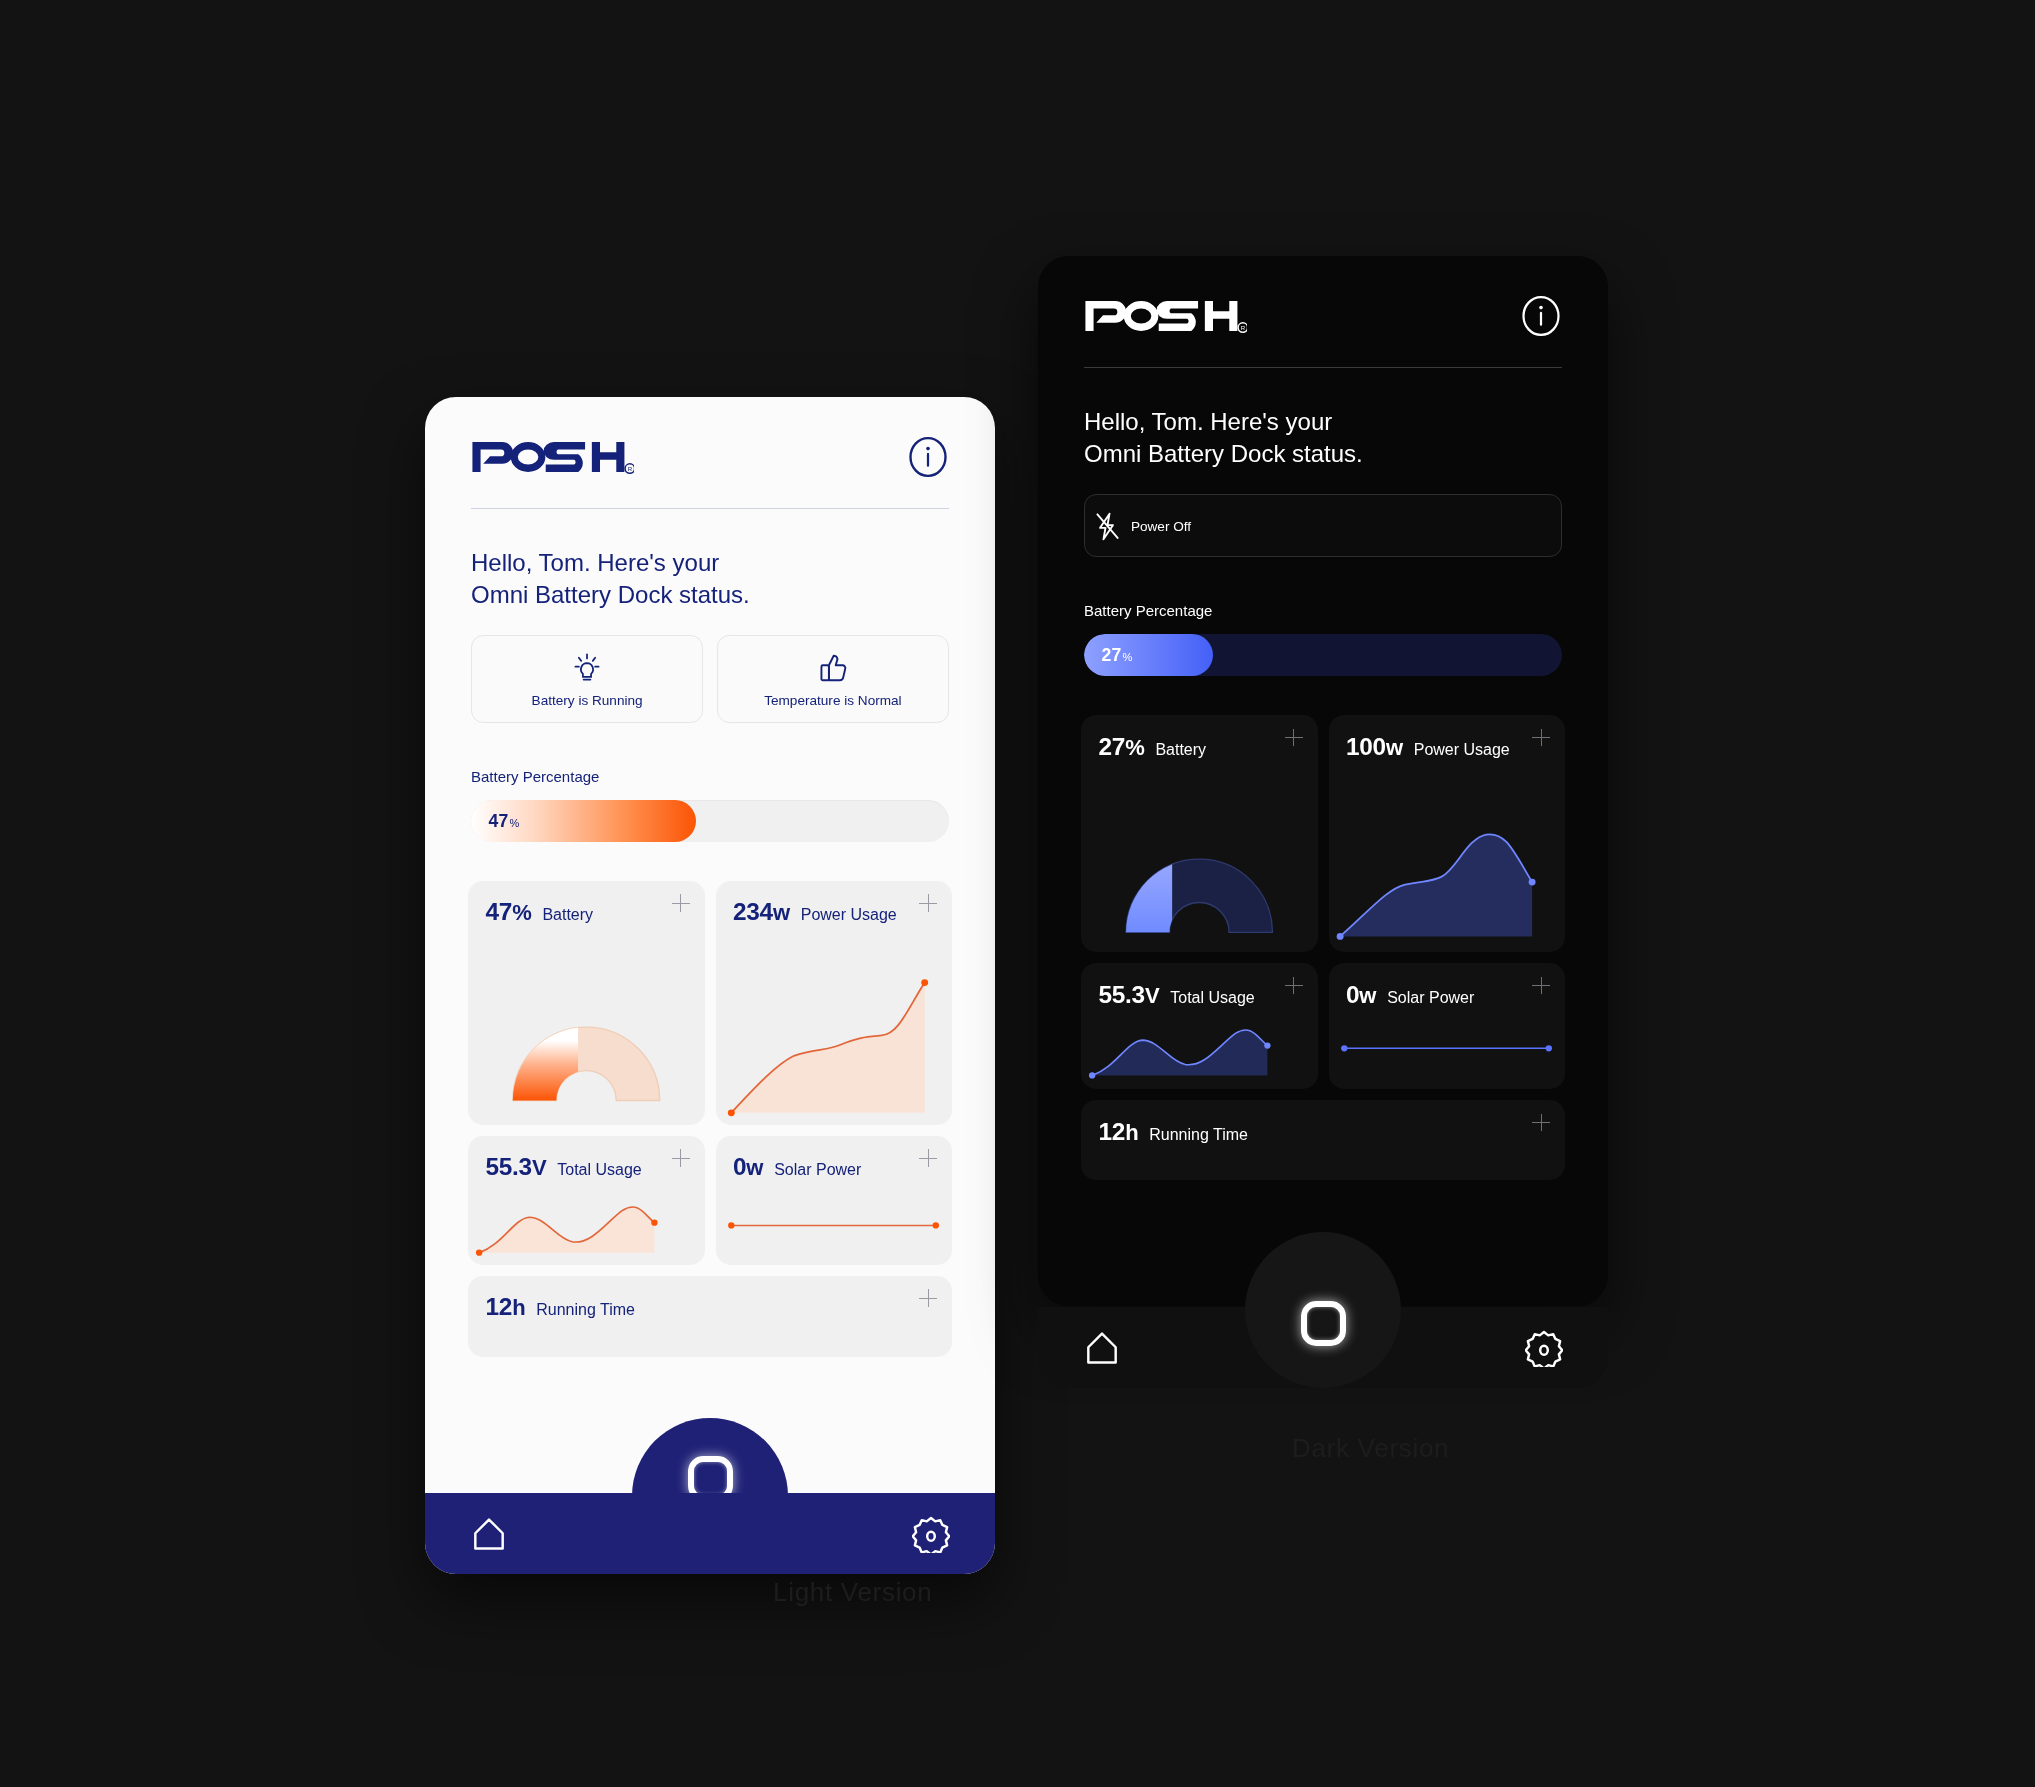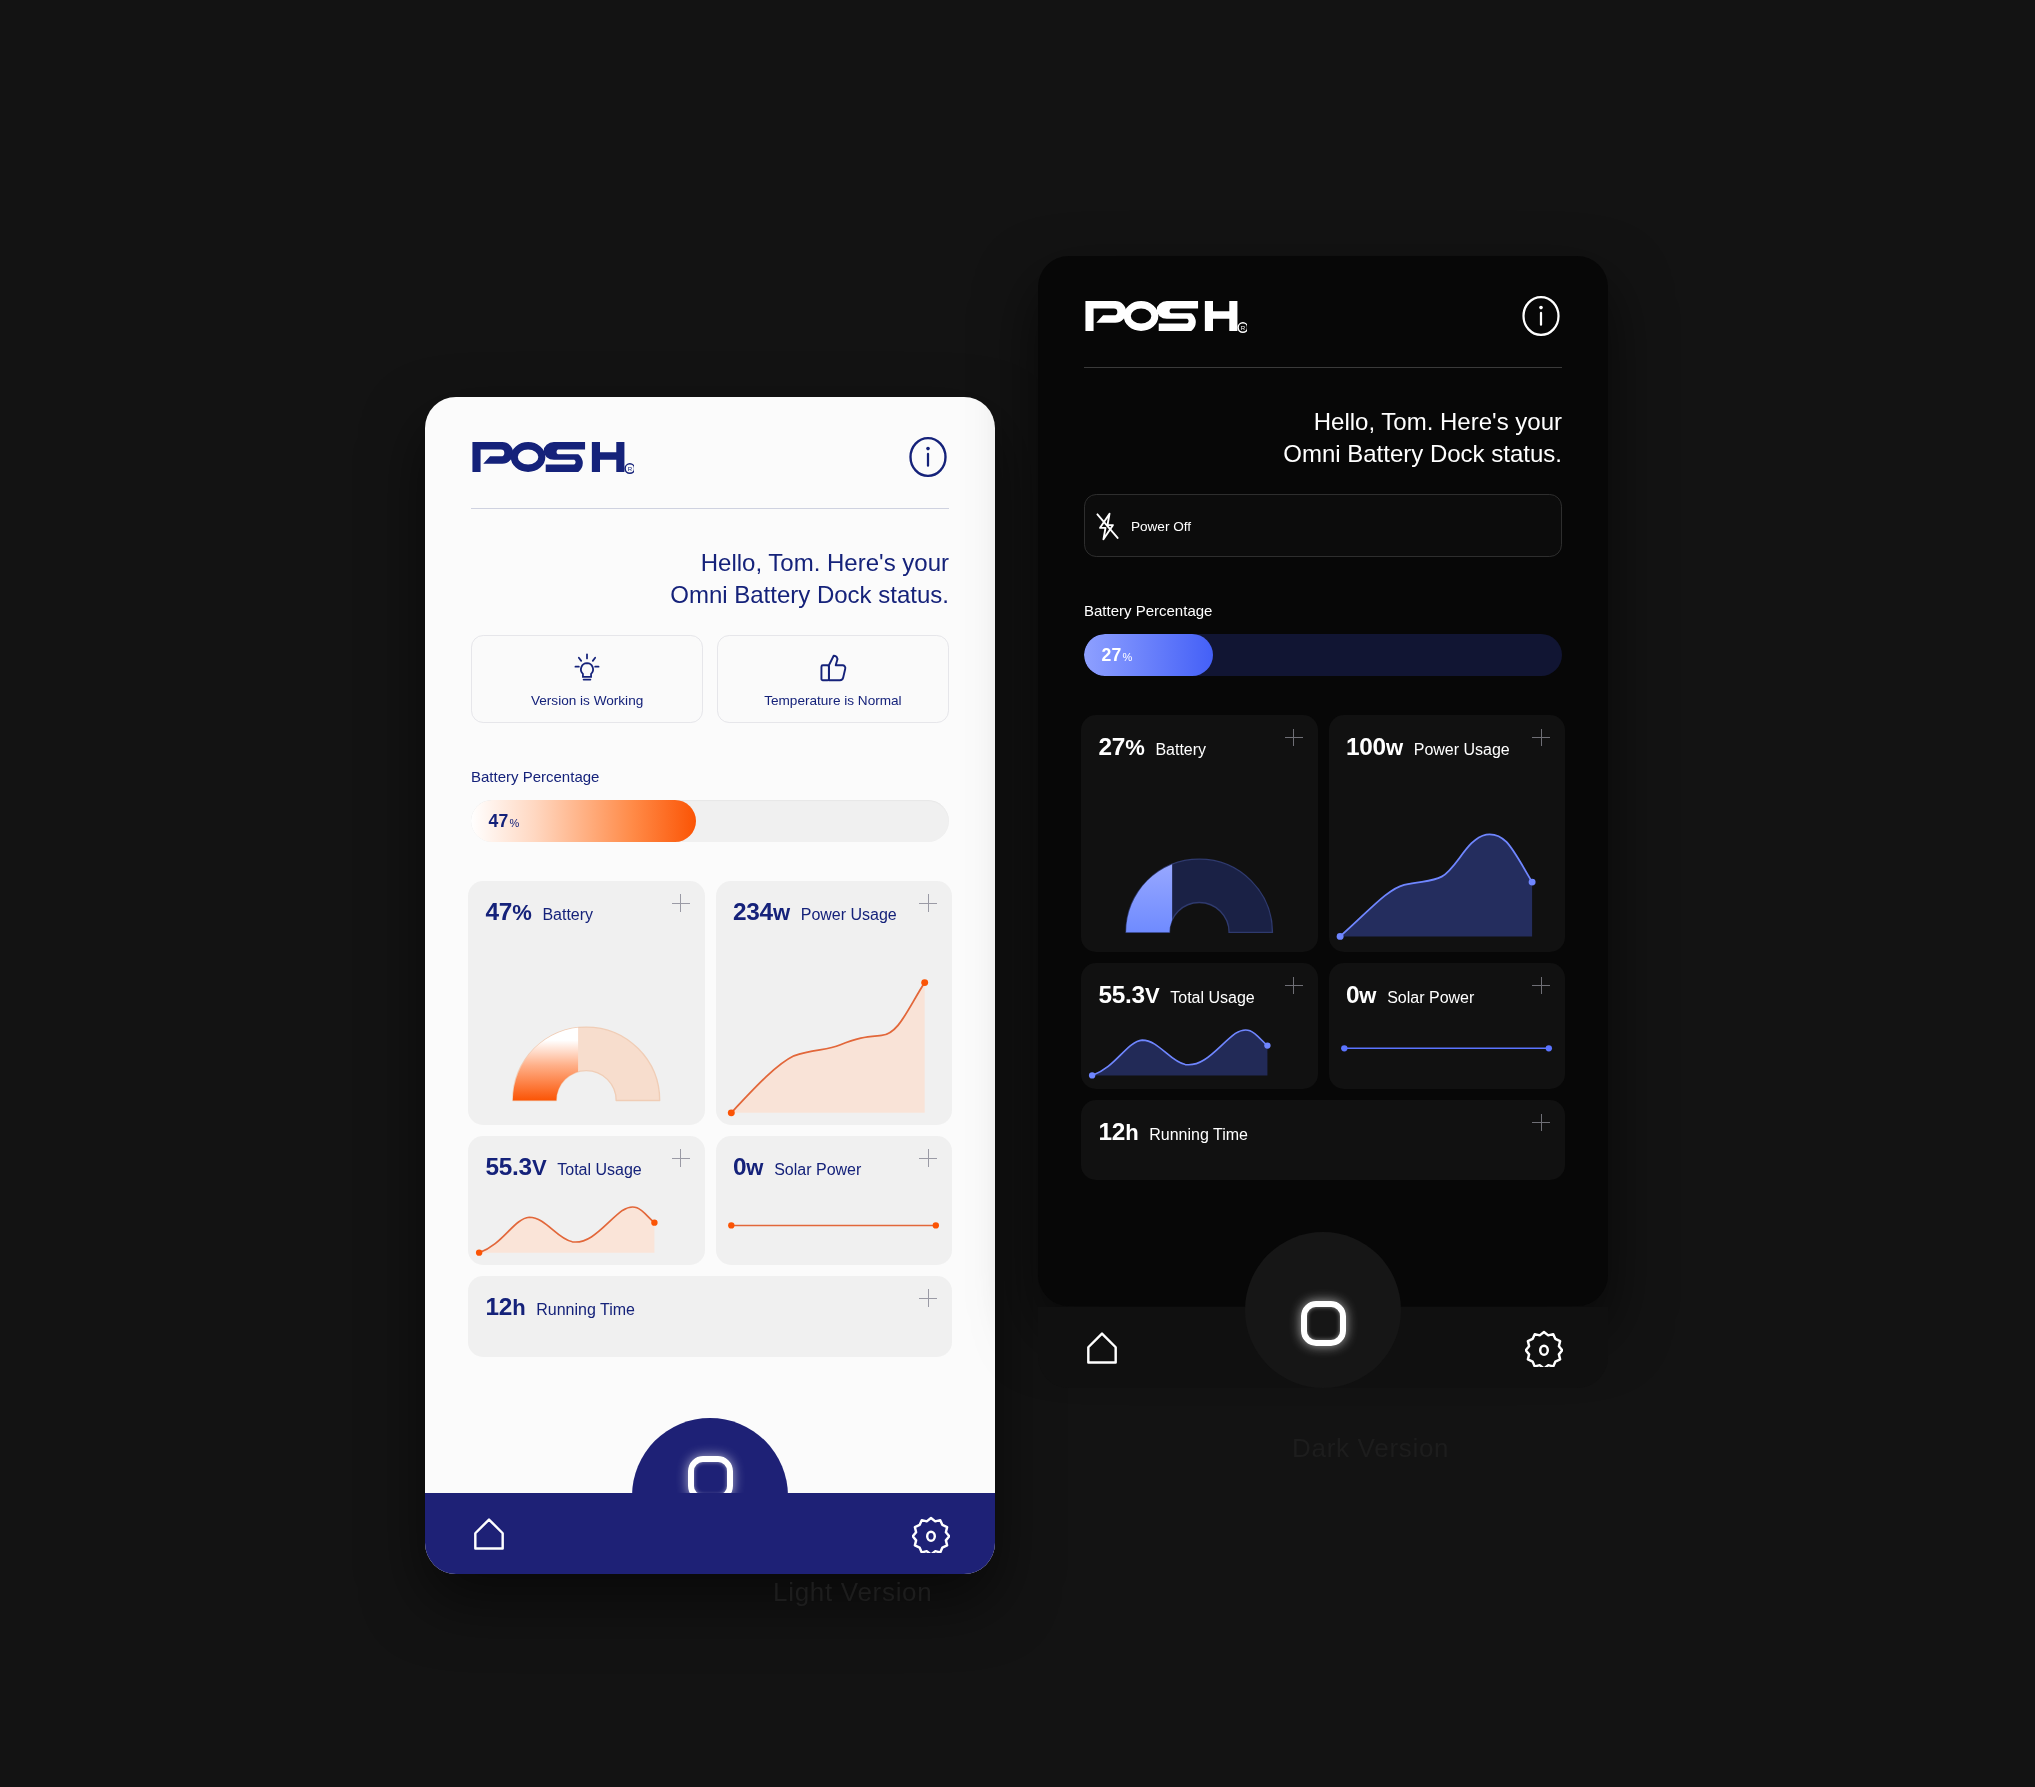--- a/index.html
+++ b/index.html
@@ -53,21 +53,20 @@
     height:1.4px; margin:30px 46px 0 46px;
   }
   .phone-light .divider { background:#cfd2e0; }
   .phone-dark  .divider { background:#3a3a3a; }
 
   
   .greeting {
     margin:38px 46px 0 46px;
     font-size:24px; line-height:1.32; font-weight:400;
     white-space:pre-line;
-    text-align:right;
   }
   .phone-light .greeting { color:#15227a; }
   .phone-dark  .greeting { color:#ffffff; }
 
   
   .chips { display:flex; gap:13.6px; margin:24.4px 46px 0 46px; }
   .chip {
     flex:1; border:1px solid #e6e6ea; border-radius:12.2px;
     background:#fafafa;
     padding:15px 6.8px 13.6px 6.8px;
@@ -210,21 +209,21 @@
             <g stroke="#15227a" stroke-width="2.6" fill="none" stroke-linecap="round">
               <path d="M25 18 a9 9 0 0 0 -6 15.6 v4.4 h12 v-4.4 A9 9 0 0 0 25 18z"></path>
               <line x1="25" y1="5" x2="25" y2="11"></line>
               <line x1="13" y1="10" x2="16.5" y2="14.5"></line>
               <line x1="37" y1="10" x2="33.5" y2="14.5"></line>
               <line x1="8" y1="23" x2="13" y2="23"></line>
               <line x1="42" y1="23" x2="37" y2="23"></line>
               <line x1="20" y1="42" x2="30" y2="42"></line>
             </g>
           </svg>
-          <span class="chip-label">Version is Working</span>
+          <span class="chip-label">Battery is Running</span>
         </div>
         <div class="chip">
           <svg width="34" height="34" viewBox="0 0 50 50">
             <g stroke="#15227a" stroke-width="2.8" fill="none" stroke-linejoin="round">
               <path d="M19 21 l7 -14 a5 5 0 0 1 5 7 l-2 7 h10 a4 4 0 0 1 4 5 l-3 13 a5 5 0 0 1 -5 4 H19z"></path>
               <rect x="8" y="21" width="11" height="22" rx="2"></rect>
             </g>
           </svg>
           <span class="chip-label">Temperature is Normal</span>
         </div>

